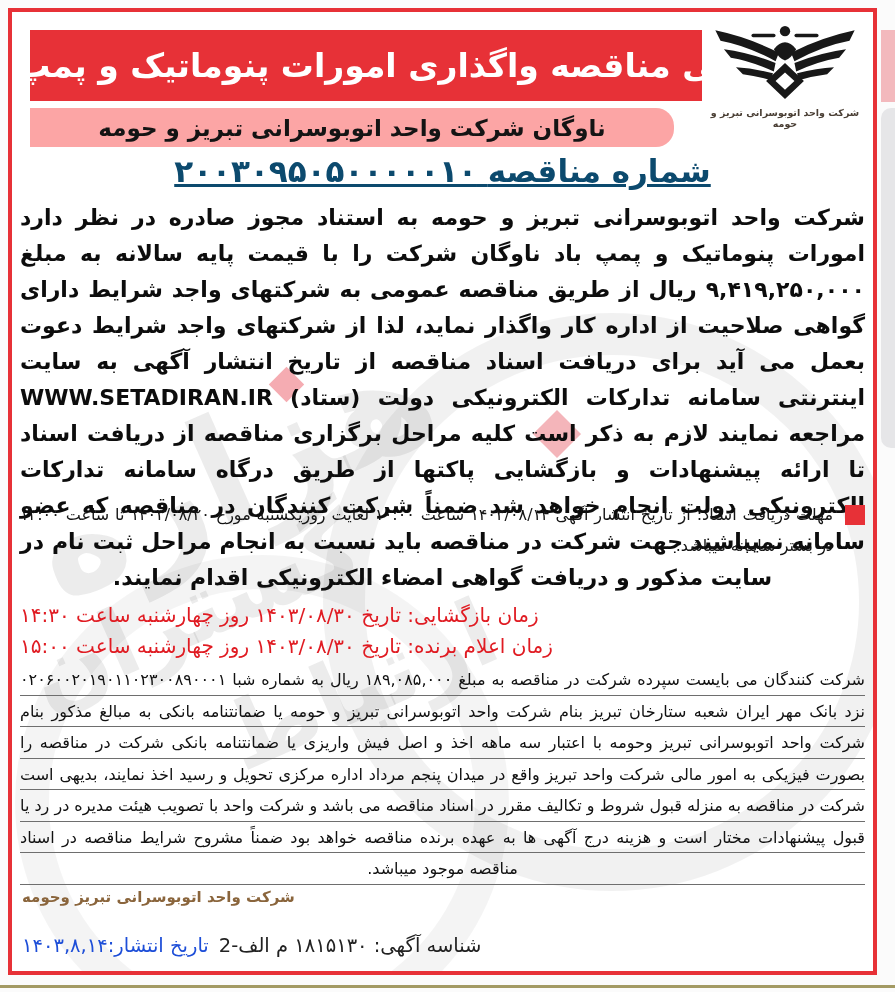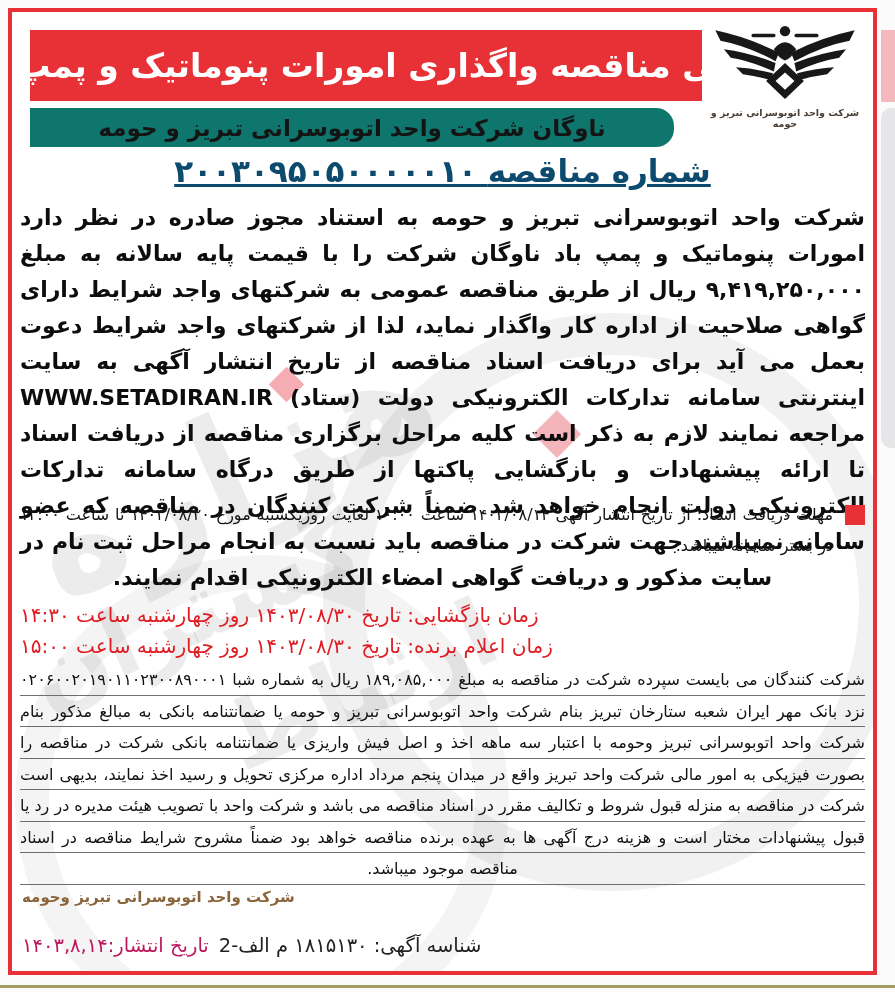--- a/index.html
+++ b/index.html
@@ -33,21 +33,21 @@
   
   .banner{
     position:absolute;left:18px;top:18px;width:672px;height:71px;background:#e73137;
     display:flex;align-items:center;justify-content:center;
     color:#fff;font-weight:bold;font-size:33px;direction:rtl;white-space:nowrap;
   }
   .logo-box{position:absolute;right:4px;top:8px;width:168px;height:118px;text-align:center;}
   .logo-box svg{display:block;margin:0 auto;}
   .logo-caption{font-size:9.5px;font-weight:bold;color:#4a3f35;direction:rtl;margin-top:1px;}
   .subtitle-band{
-    position:absolute;left:18px;top:96px;width:644px;height:39px;background:#0f766e;
+    position:absolute;left:18px;top:96px;width:644px;height:39px;background:#fca5a5;
     border-radius:0 18px 18px 0;
     display:flex;align-items:center;justify-content:center;
     font-weight:bold;font-size:23px;color:#141414;direction:rtl;white-space:nowrap;
   }
   .tender-no{
     position:absolute;left:0;right:0;top:141px;text-align:center;
     color:#0c4a6e;font-weight:bold;font-size:31px;direction:rtl;text-decoration:underline;
   }
   .tender-no .num{letter-spacing:1px;}
 
@@ -82,21 +82,21 @@
 
   
   .footer-company{
     position:absolute;left:10px;top:876px;direction:rtl;
     color:#8a653c;font-weight:bold;font-size:15px;white-space:nowrap;
   }
   .footer-meta{
     position:absolute;left:10px;top:922px;display:flex;gap:10px;align-items:baseline;
     font-size:19.5px;direction:ltr;white-space:nowrap;
   }
-  .footer-meta .publish{color:#be185d;direction:rtl;}
+  .footer-meta .publish{color:#1d4ed8;direction:rtl;}
   .footer-meta .adid{color:#222;direction:rtl;}
 </style>
 </head>
 <body>
 
 <div class="side-pink"></div>
 <div class="side-gray"></div>
 <div class="bottom-rule"></div>
 
 <div class="frame">

